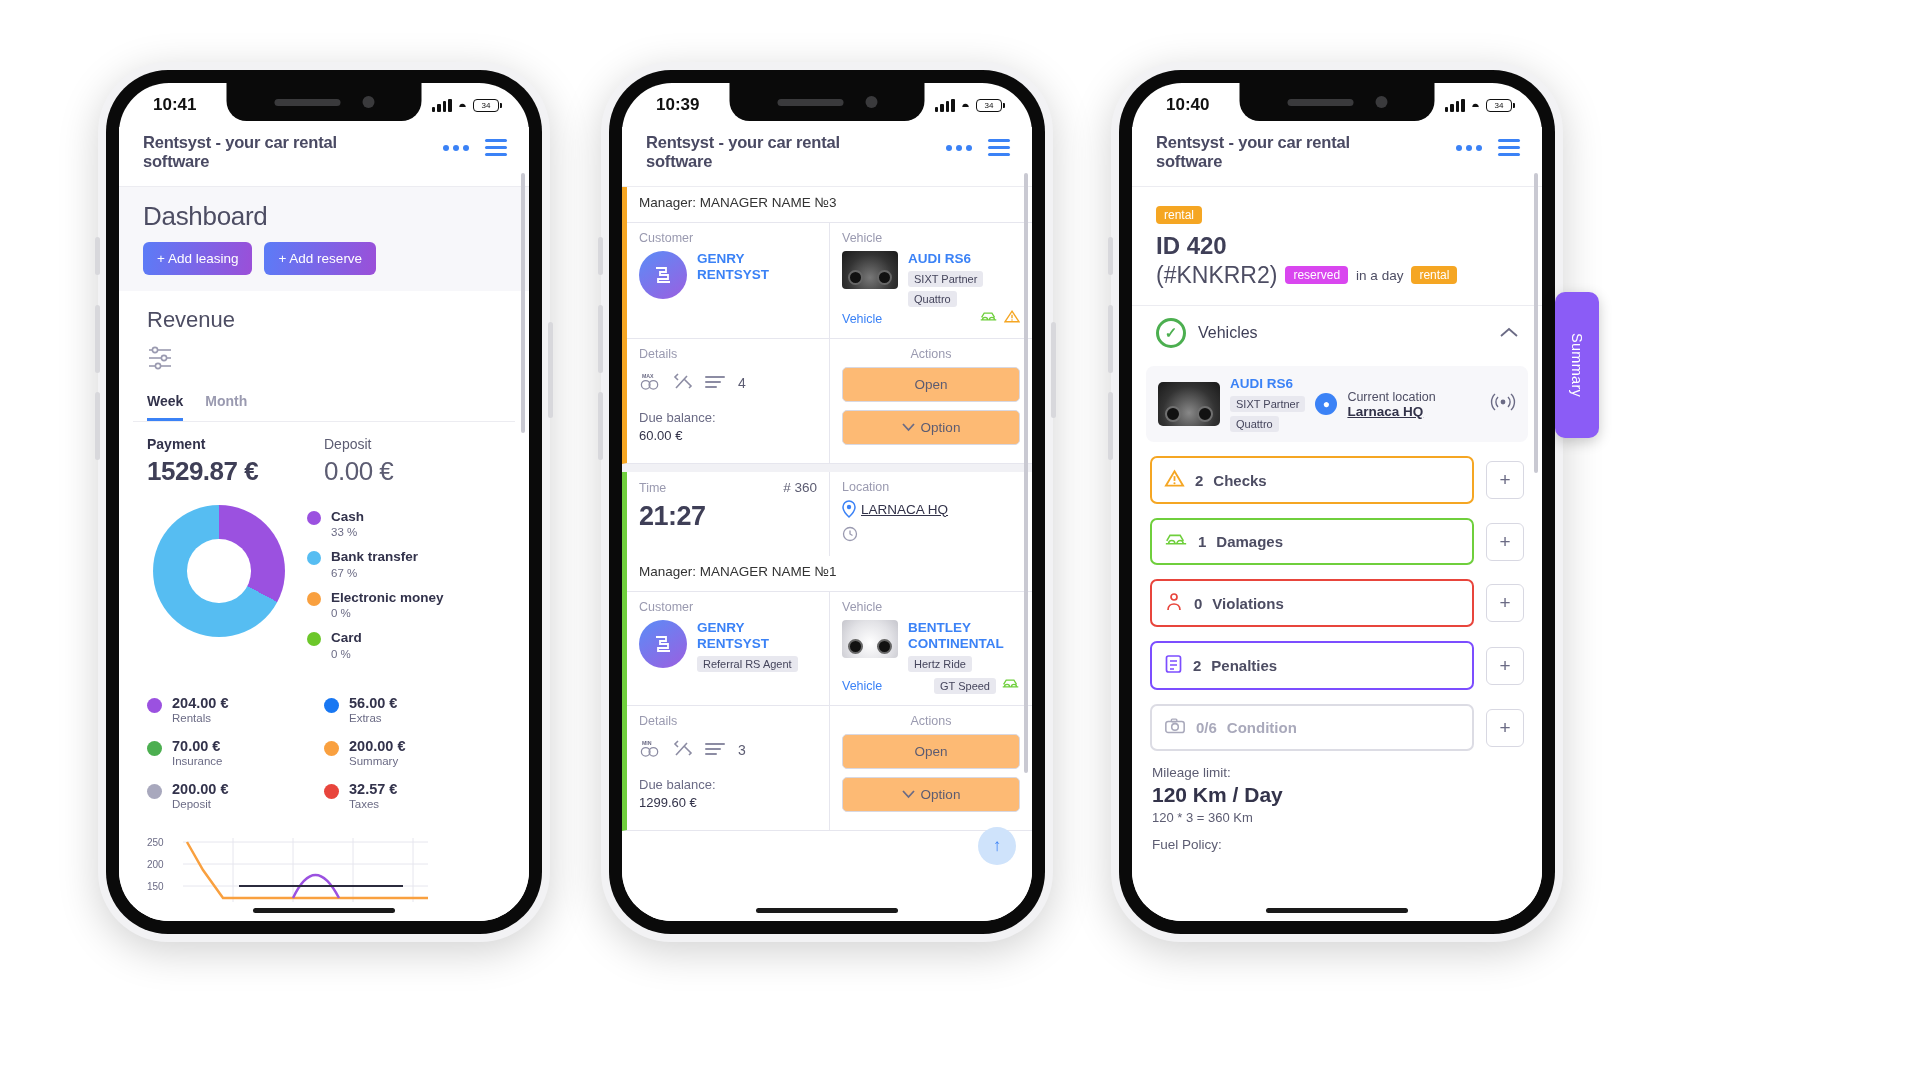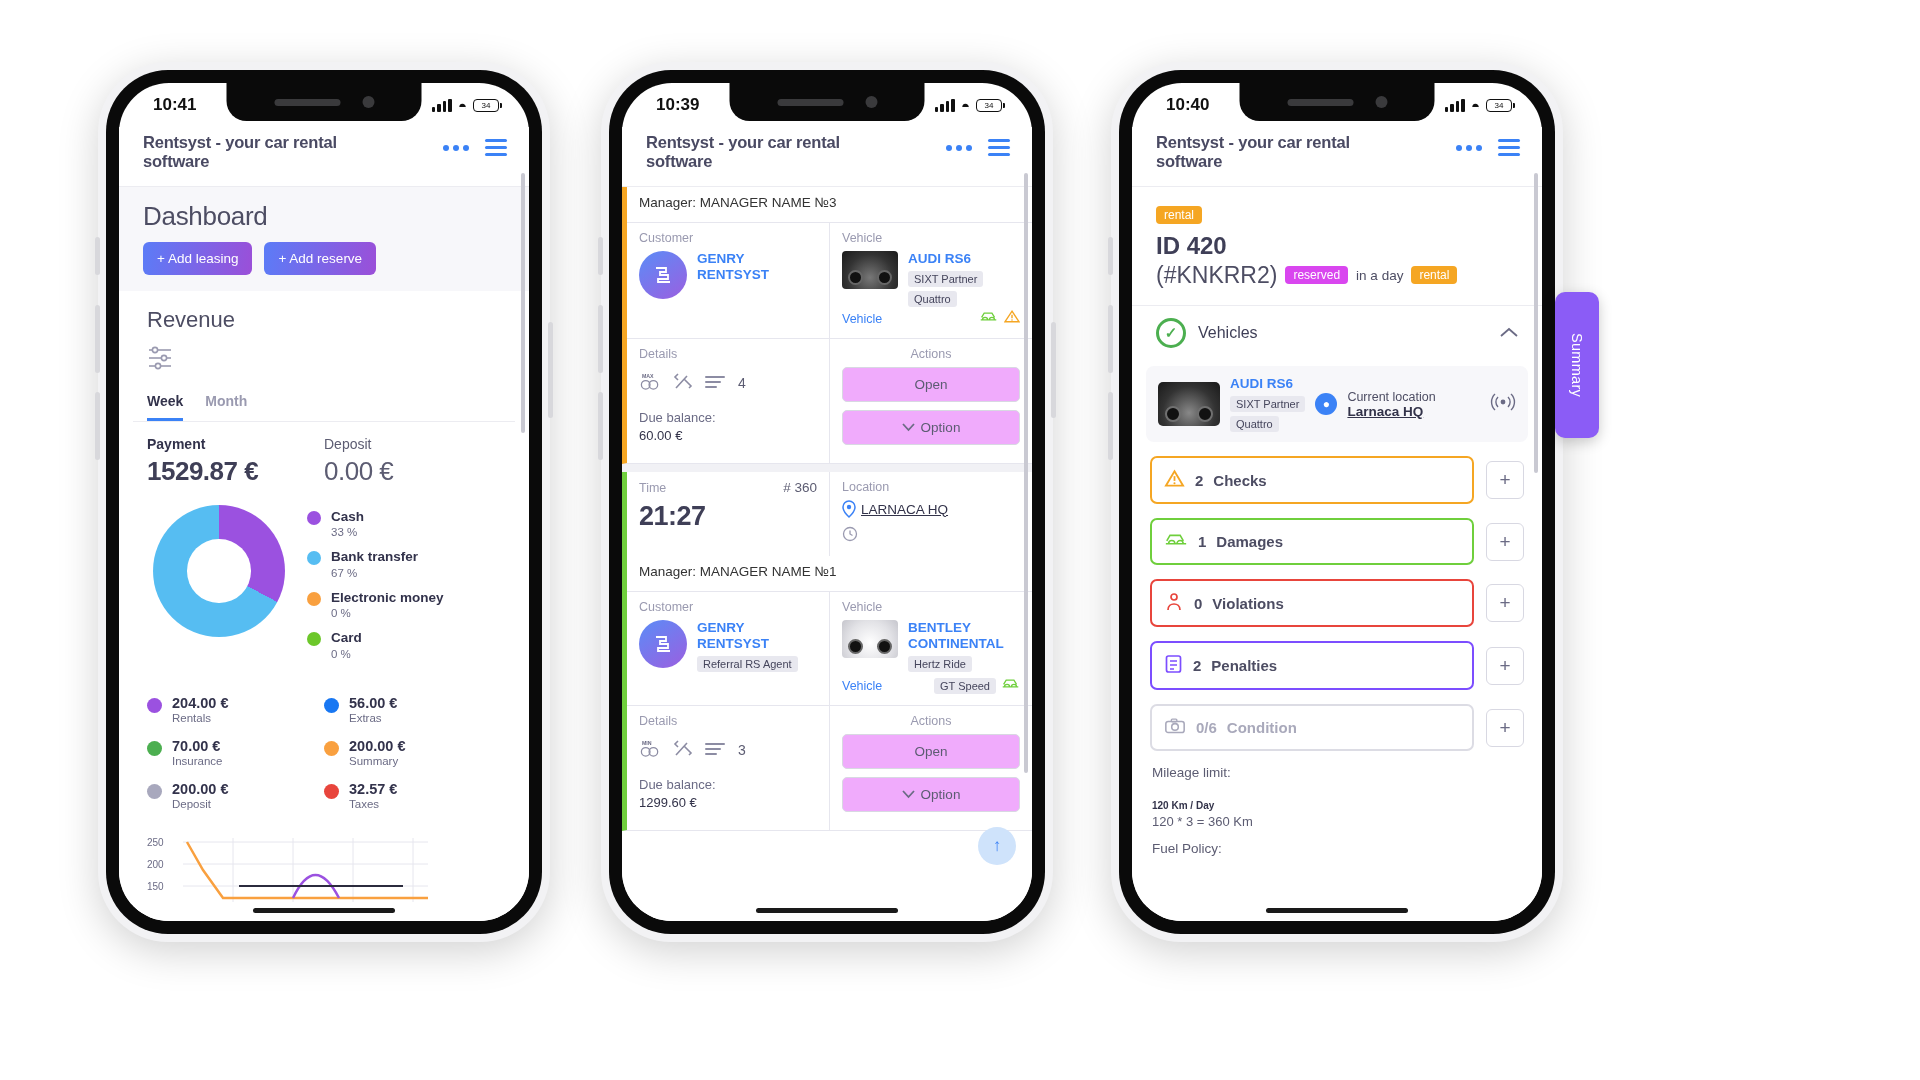--- a/index.html
+++ b/index.html
@@ -197,21 +197,21 @@
     width: 11px; height: 11px; border-radius: 50%;
     background: #111; border: 2px solid #666;
   }
   .veh-name { font-size: 13.5px; font-weight: bold; color: #3b82f6; line-height: 1.2; }
   .veh-link { font-size: 12.5px; color: #3b82f6; }
   .detail-icons { display: flex; align-items: center; gap: 10px; padding-top: 4px; }
   .due { font-size: 13px; color: #6b6b85; margin-top: 14px; line-height: 1.4; }
   .due b { color: #33334a; font-weight: 400; }
   .act-btn {
     width: 100%; border: 1px solid #d8d8e2; border-radius: 5px;
-    background: #f0abfc; color: #5c5c72; font-size: 13.5px;
+    background: #fdba74; color: #5c5c72; font-size: 13.5px;
     padding: 9px 0; cursor: pointer; margin-bottom: 8px;
     font-family: "Liberation Sans", sans-serif;
     display: flex; align-items: center; justify-content: center; gap: 6px;
   }
   .time-big { font-size: 27px; font-weight: bold; color: #3f3f57; letter-spacing: -.5px; }
   .num { font-size: 13.5px; color: #5c5c72; text-align: right; }
   .loc { display: flex; align-items: center; gap: 5px; }
   .loc-txt { font-size: 13.5px; color: #33334a; text-decoration: underline; }
   .fab {
     position: absolute; right: 16px; bottom: 56px;
@@ -297,21 +297,21 @@
   .badge.grey   { border-color: #dcdce4; color: #a9a9bb; }
   .plus-btn {
     width: 38px; height: 38px; flex: none;
     border: 1px solid #d8d8e2; border-radius: 6px; background: #fff;
     color: #6b6b85; font-size: 19px; cursor: pointer;
     display: flex; align-items: center; justify-content: center;
     font-family: "Liberation Sans", sans-serif;
   }
   .mile { padding: 14px 20px 0; }
   .mile-l { font-size: 13.5px; color: #5c5c72; }
-  .mile-v { font-size: 10px; font-weight: bold; color: #33334a; margin-top: 20px; }
+  .mile-v { font-size: 21px; font-weight: bold; color: #33334a; margin-top: 3px; }
   .mile-s { font-size: 13px; color: #5c5c72; margin-top: 3px; }
   .home-bar {
     position: absolute; bottom: 8px; left: 50%;
     transform: translateX(-50%);
     width: 142px; height: 5px; border-radius: 3px; background: #1a1a1a;
     z-index: 25;
   }
 </style>
 </head>
 <body>

